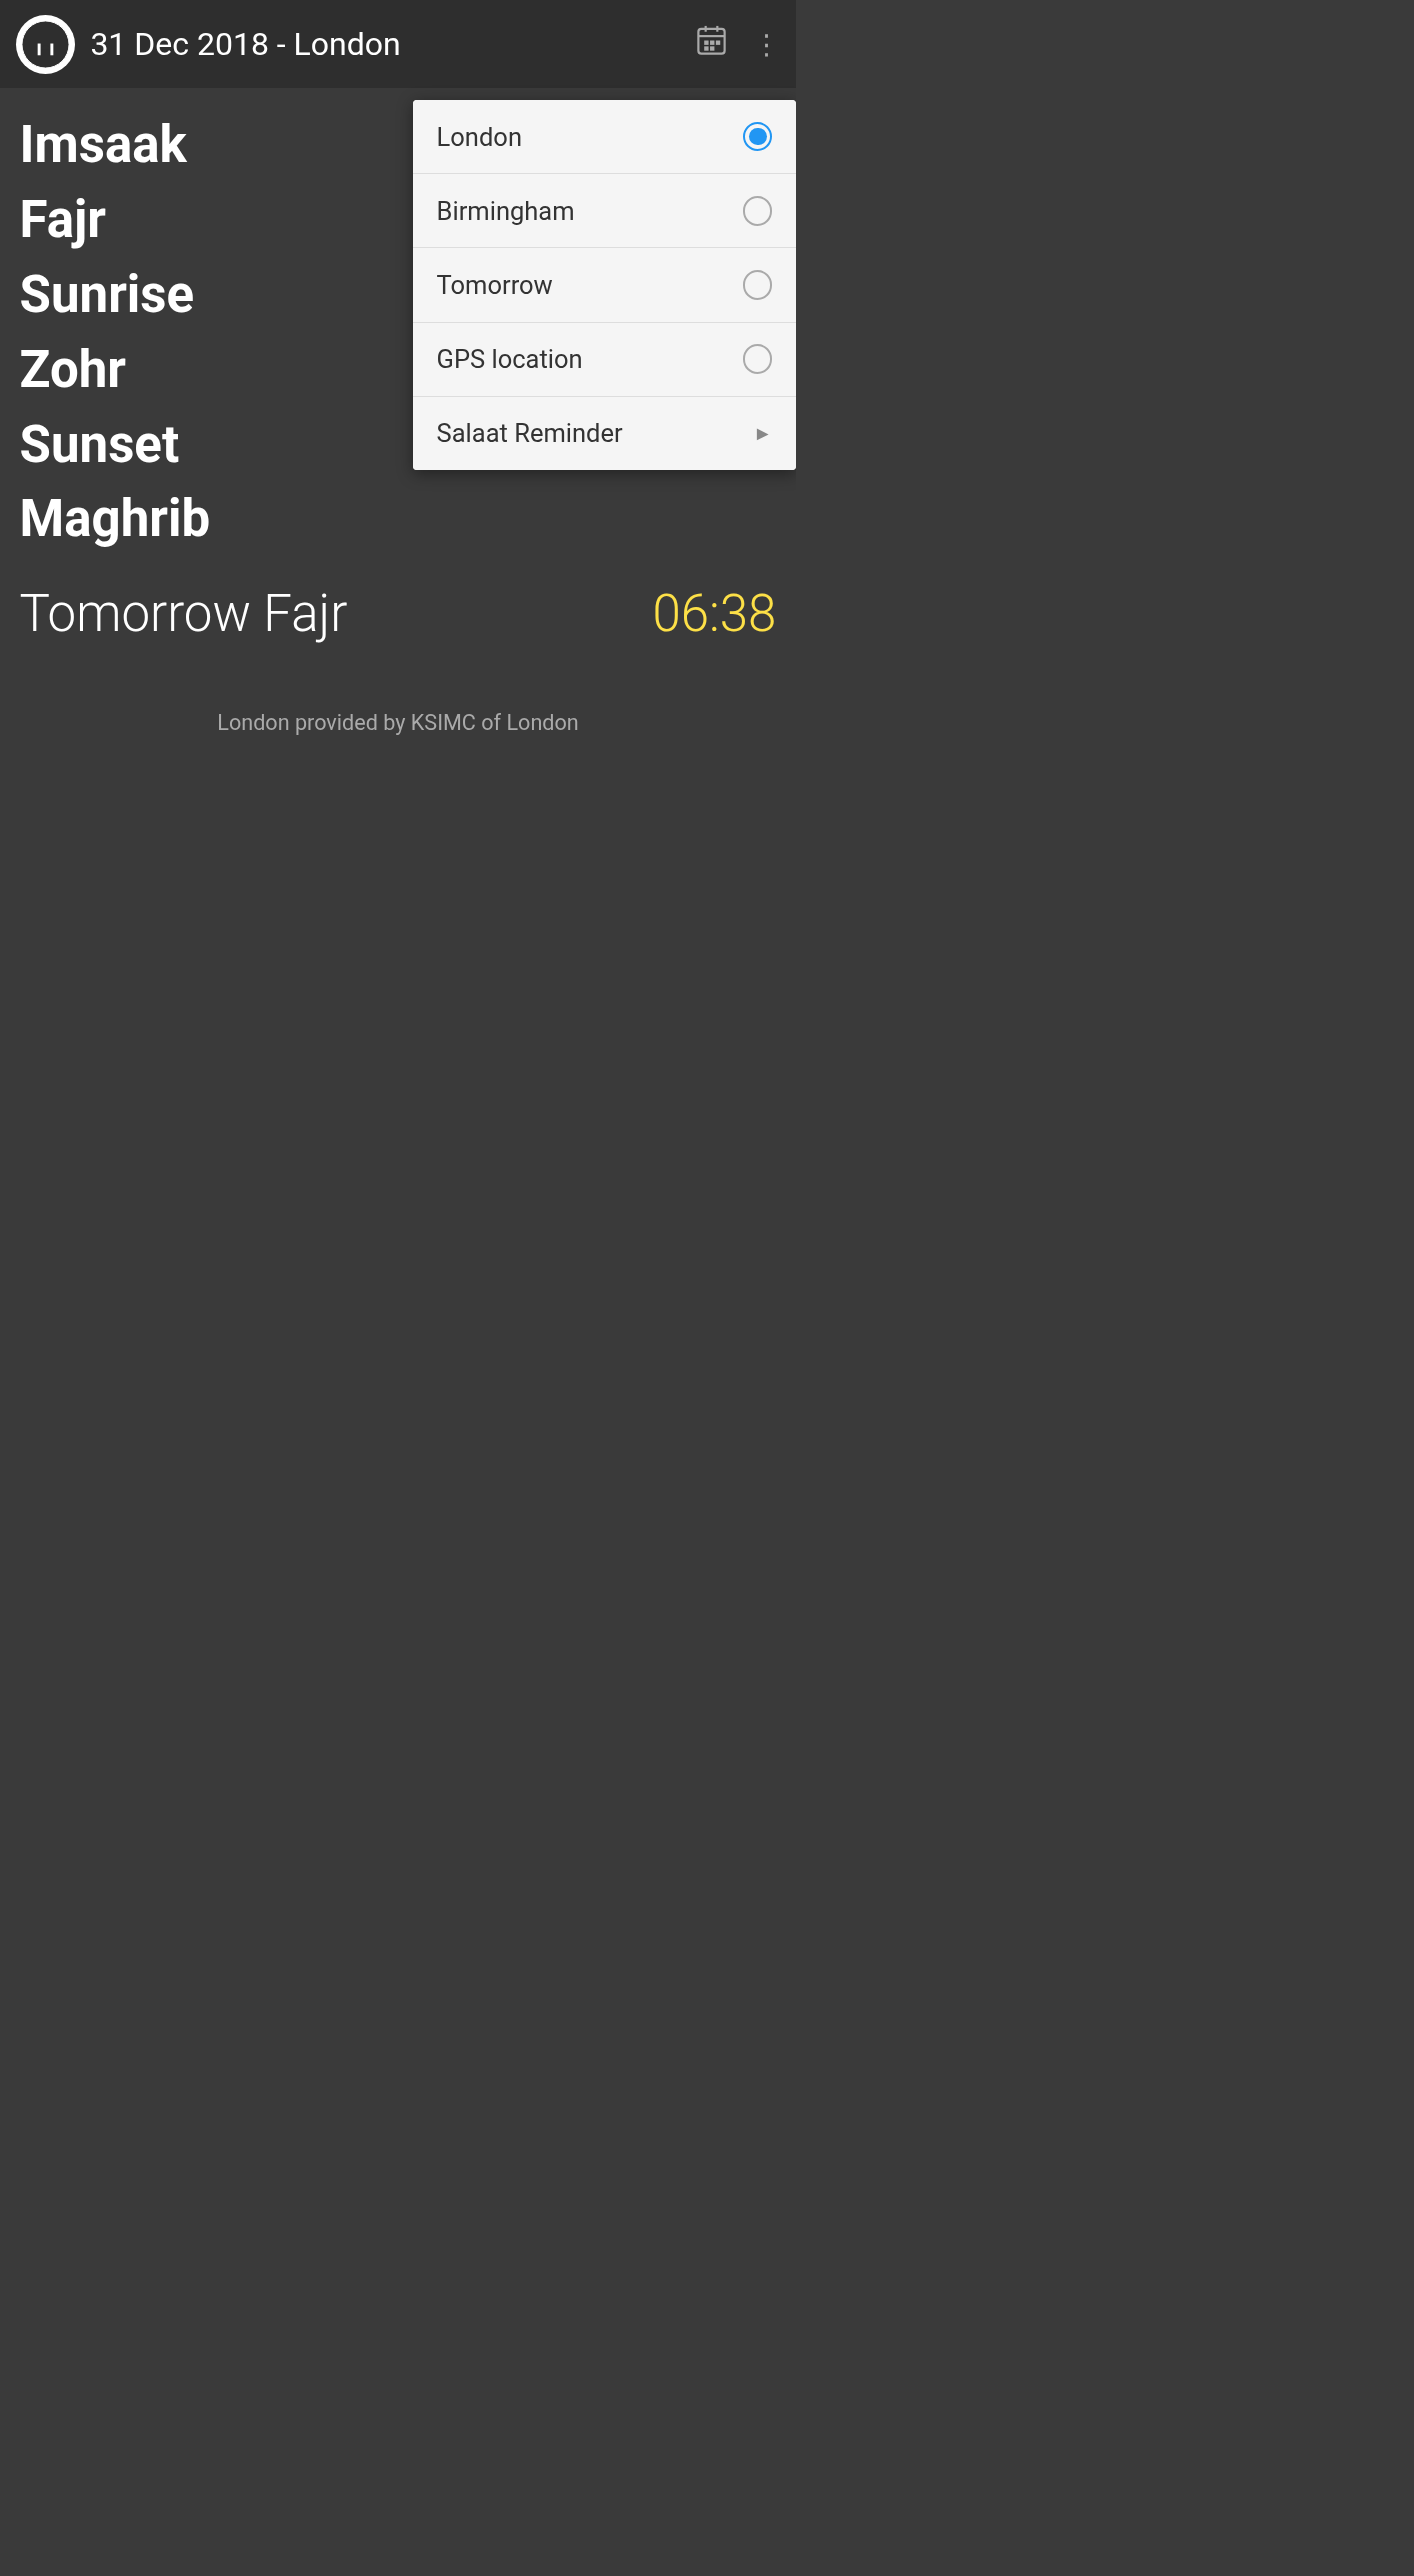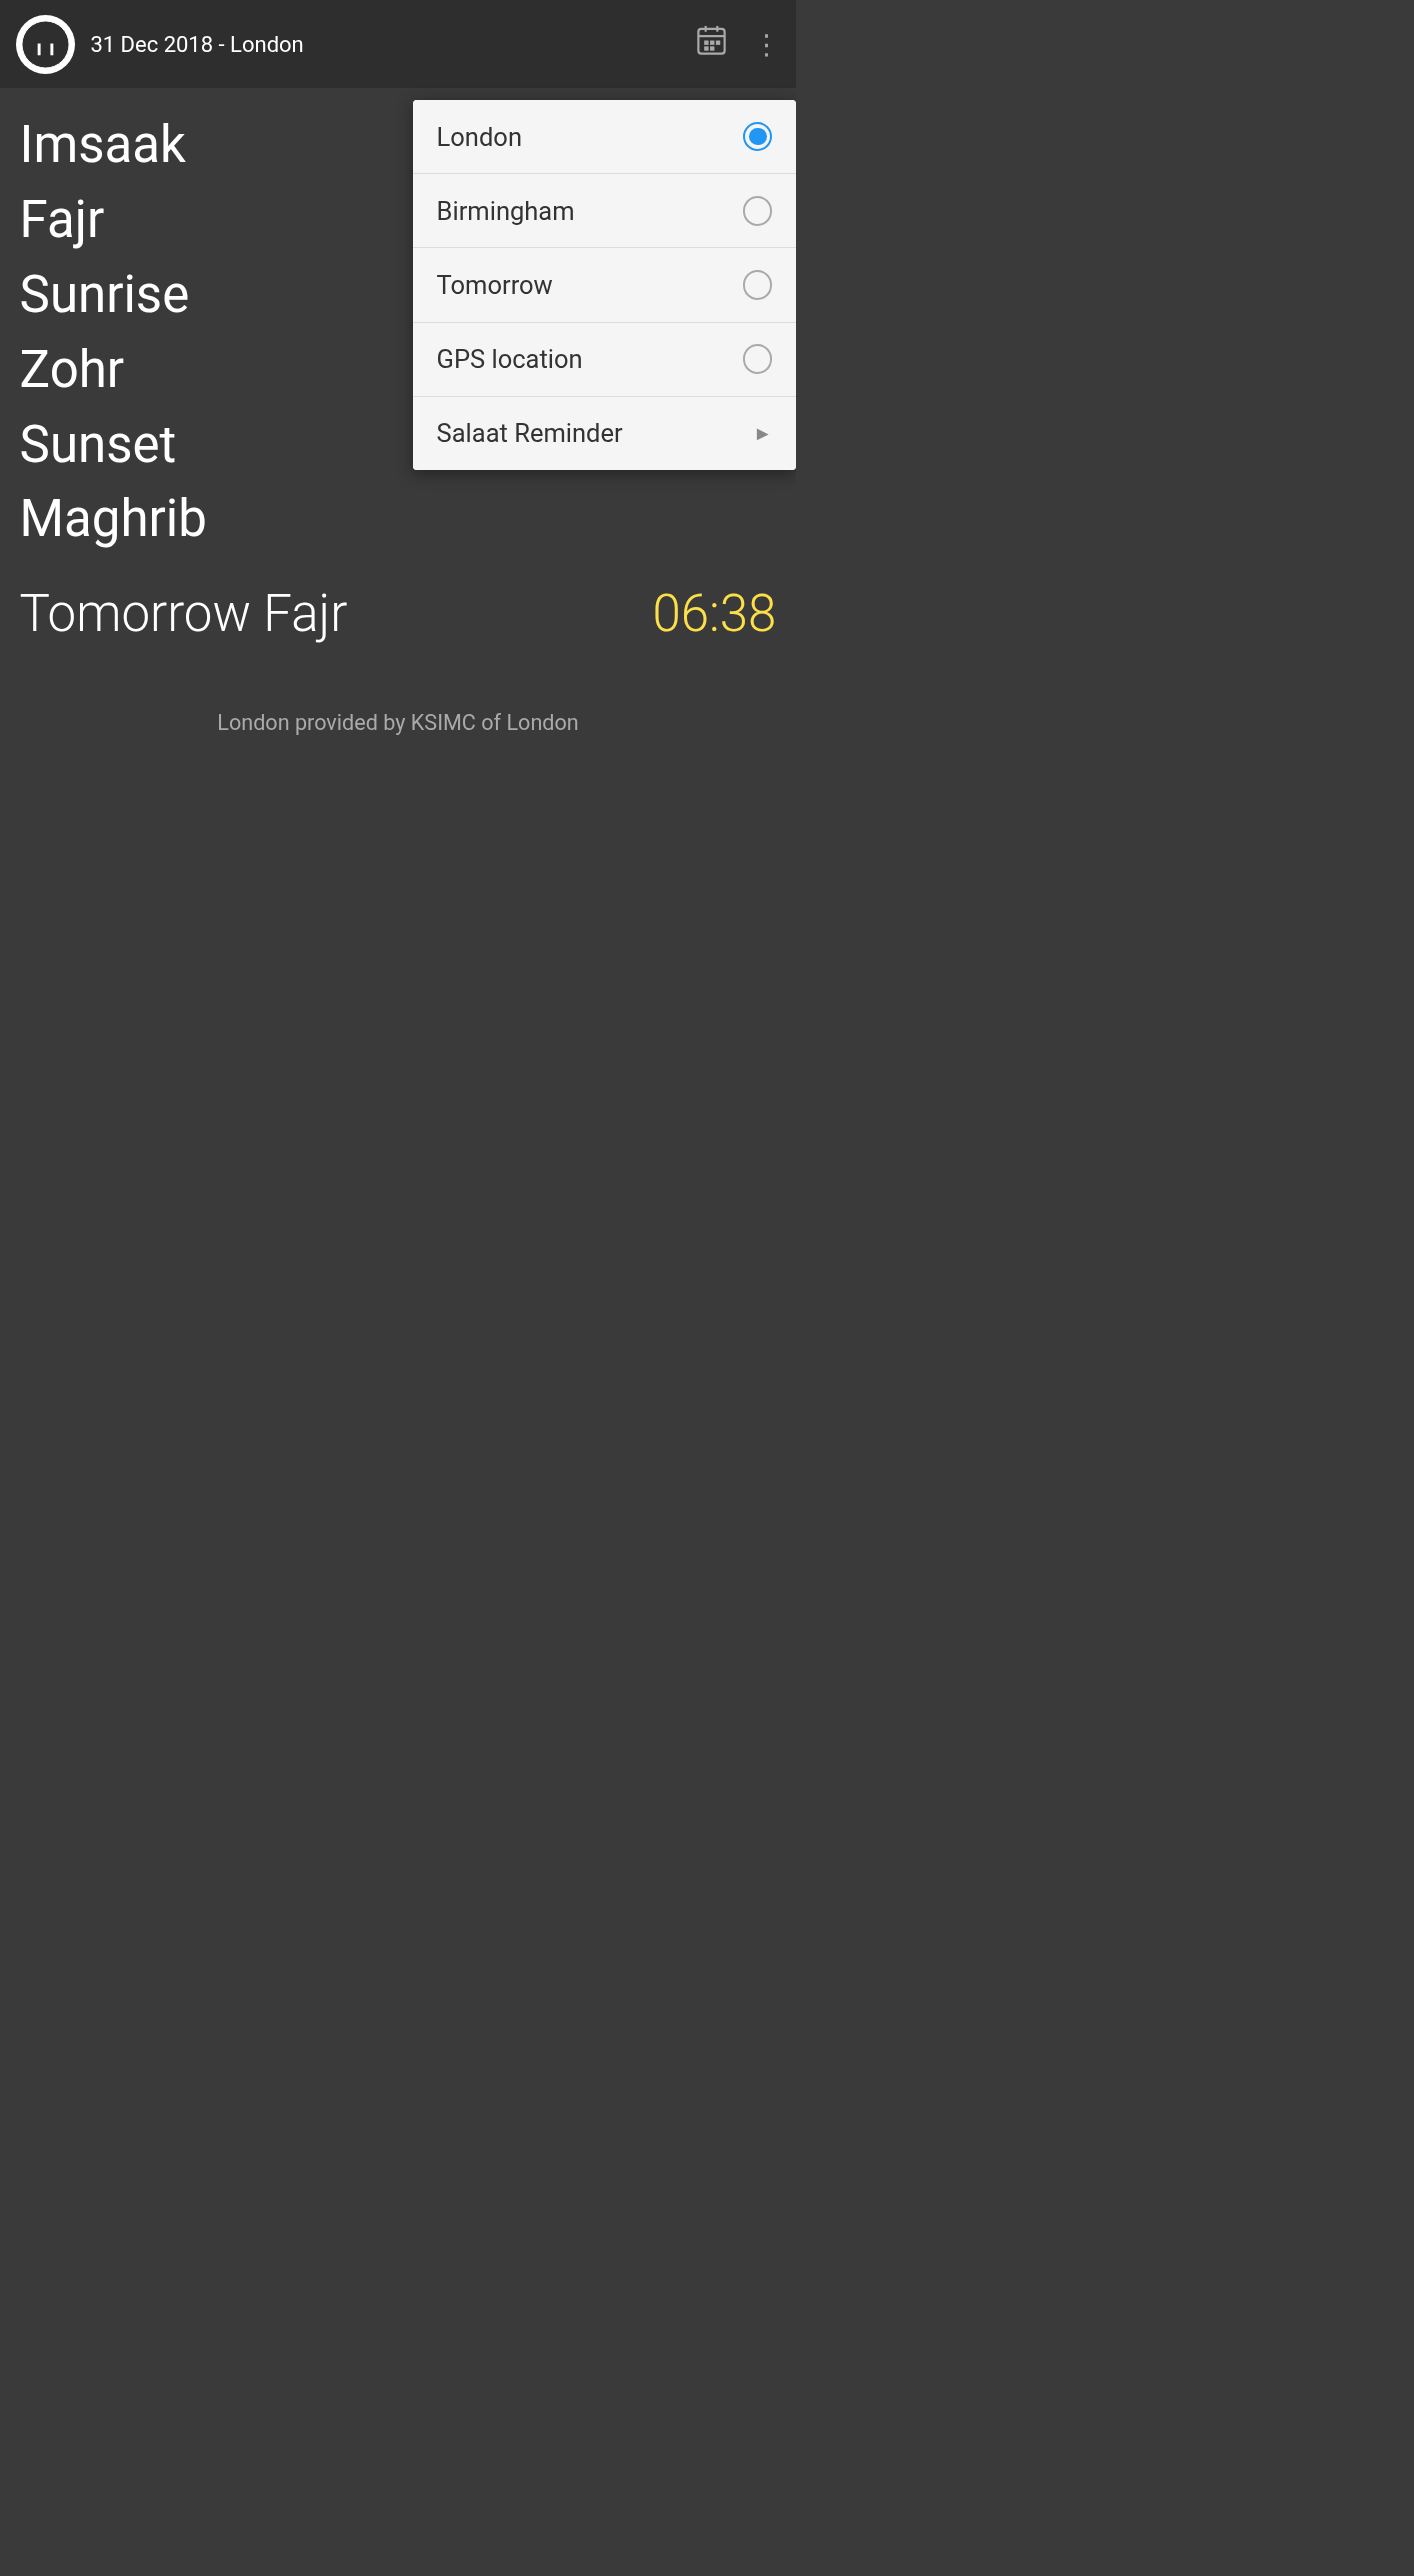--- a/index.html
+++ b/index.html
@@ -40,21 +40,21 @@
       overflow: hidden;
     }
 
     .app-logo svg {
       width: 49px;
       height: 49px;
     }
 
     .header-title {
       color: white;
-      font-size: 22px;
+      font-size: 32px;
       font-weight: 400;
     }
 
     .header-icons {
       display: flex;
       align-items: center;
       gap: 23.6px;
     }
 
     .header-icon {
@@ -77,21 +77,21 @@
     .prayer-item {
       display: flex;
       justify-content: space-between;
       align-items: center;
       padding: 7.9px 0;
     }
 
     .prayer-name {
       color: white;
       font-size: 51px;
-      font-weight: 400;
+      font-weight: 700;
     }
 
     .prayer-time {
       color: #4caf50;
       font-size: 51px;
       font-weight: 300;
     }
 
     
     .tomorrow-fajr-row {

